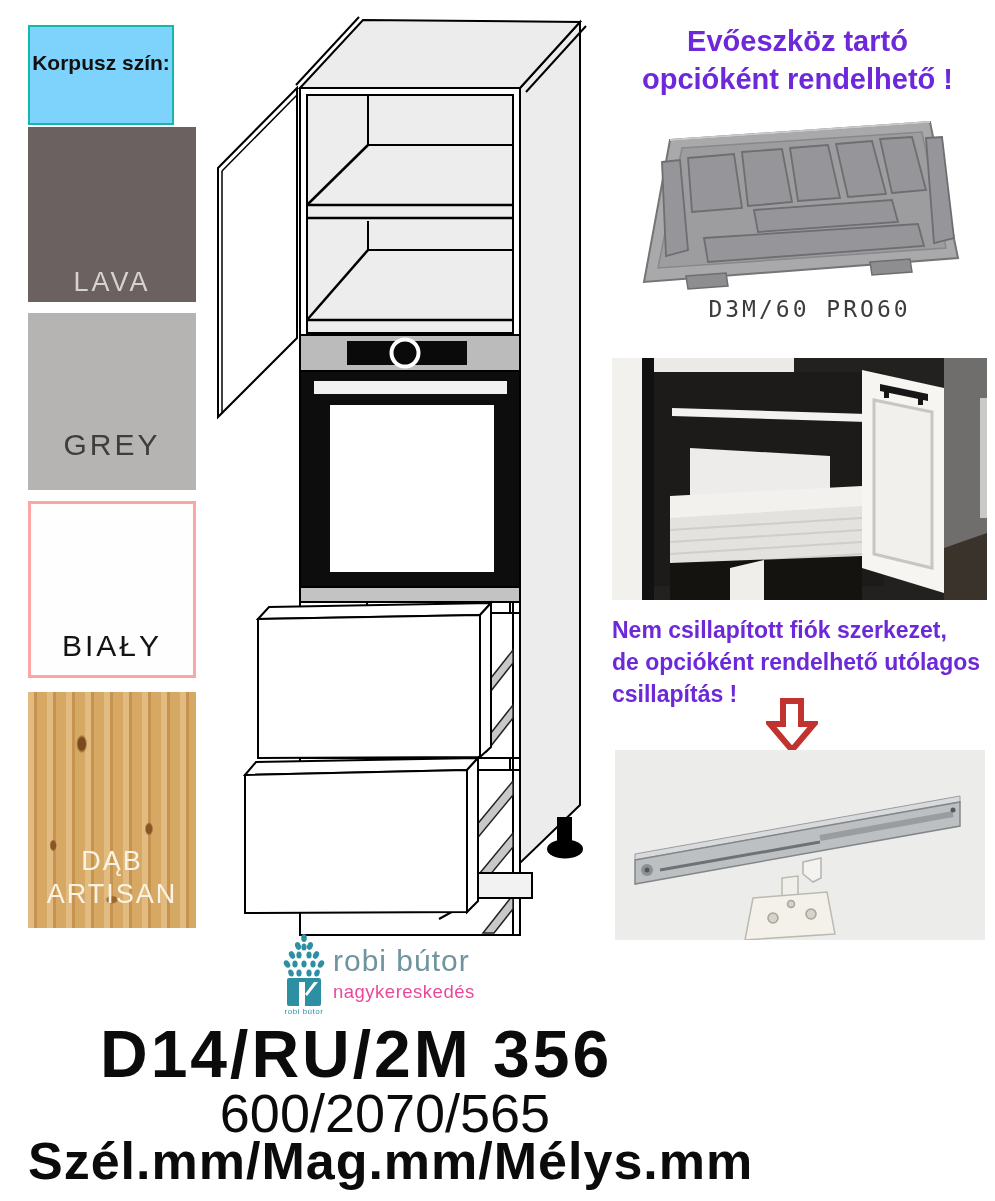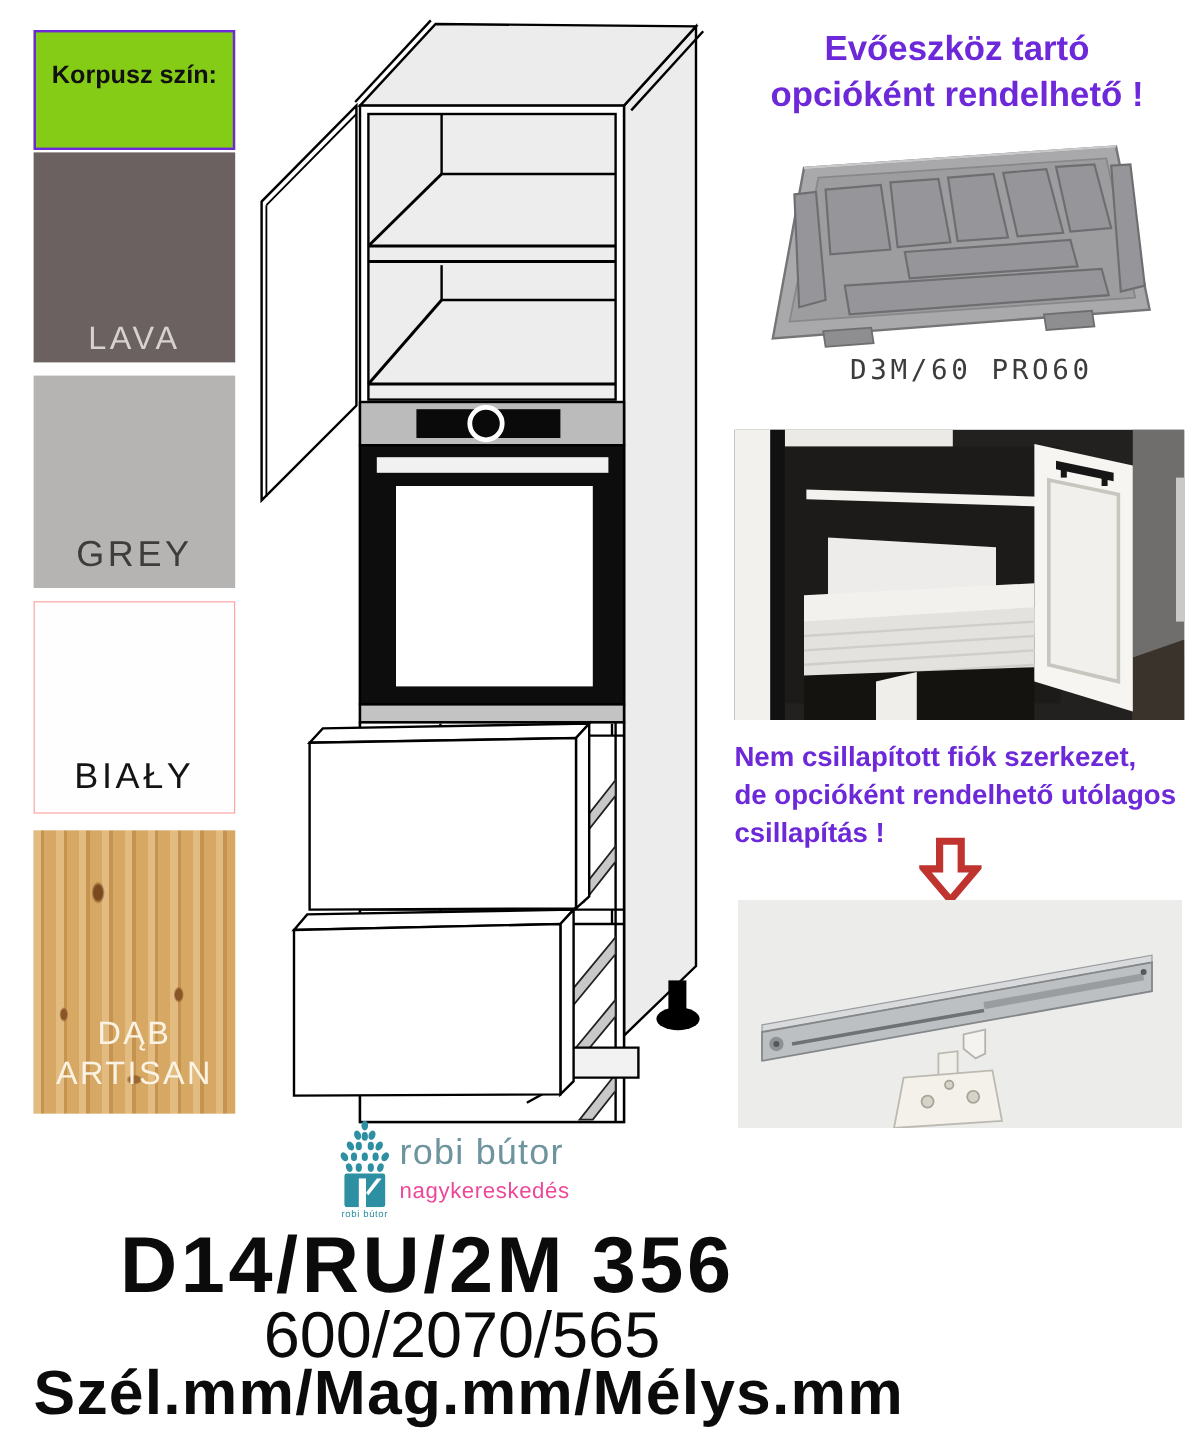--- a/index.html
+++ b/index.html
@@ -1,28 +1,28 @@
 <!DOCTYPE html>
 <html><head>
 <meta charset="utf-8">
 <style>
   html,body{margin:0;padding:0;background:#fff;}
   .canvas{position:relative;width:995px;height:1201px;background:#fff;overflow:hidden;
           font-family:"Liberation Sans",sans-serif;color:#111;}
   .abs{position:absolute;}
 
   
-  .kheader{left:28px;top:25px;width:168px;height:100px;border:2px solid #6d28d9;
-           box-sizing:border-box;display:flex;justify-content:center;background:#84cc16;}
+  .kheader{left:28px;top:25px;width:146px;height:100px;border:2px solid #14b8a6;
+           box-sizing:border-box;display:flex;justify-content:center;background:#7dd3fc;}
   .kheader span{margin-top:24px;font-size:21px;font-weight:bold;color:#111;}
   .swatch{left:28px;width:168px;display:flex;align-items:flex-end;justify-content:center;
           text-align:center;box-sizing:border-box;}
   .sw-lava{top:127px;height:175px;background:#6b6160;color:#d6d2d0;font-size:27px;letter-spacing:3px;padding-bottom:4px;}
-  .sw-grey{top:313px;height:177px;background:#b5b4b2;color:#3d3d3d;font-size:30px;letter-spacing:3px;padding-bottom:10px;}
-  .sw-bialy{top:501px;height:177px;background:#fefefe;border:1px solid #fca5a5;color:#141414;font-size:30px;letter-spacing:3px;padding-bottom:12px;}
+  .sw-grey{top:313px;height:177px;background:#b5b4b2;color:#3d3d3d;font-size:30px;letter-spacing:3px;padding-bottom:28px;}
+  .sw-bialy{top:501px;height:177px;background:#fefefe;border:3px solid #fca5a5;color:#141414;font-size:30px;letter-spacing:3px;padding-bottom:12px;}
   .sw-wood{top:692px;height:236px;color:#faf3e4;font-size:27px;letter-spacing:2px;line-height:1.2;padding-bottom:18px;
      background-color:#d2a159;
      background-image:
        radial-gradient(ellipse 9px 15px at 32% 22%, #7a4a1f 0 40%, rgba(0,0,0,0) 62%),
        radial-gradient(ellipse 7px 11px at 72% 58%, #8a5526 0 40%, rgba(0,0,0,0) 62%),
        radial-gradient(ellipse 11px 7px at 50% 88%, #9c6631 0 40%, rgba(0,0,0,0) 62%),
        radial-gradient(ellipse 6px 10px at 15% 65%, #8a5526 0 40%, rgba(0,0,0,0) 62%),
        repeating-linear-gradient(90deg, rgba(255,236,200,.35) 0 6px, rgba(150,100,45,.22) 6px 9px, rgba(225,185,125,.3) 9px 19px);}
   .swatch .lbl{width:150px;}
 

